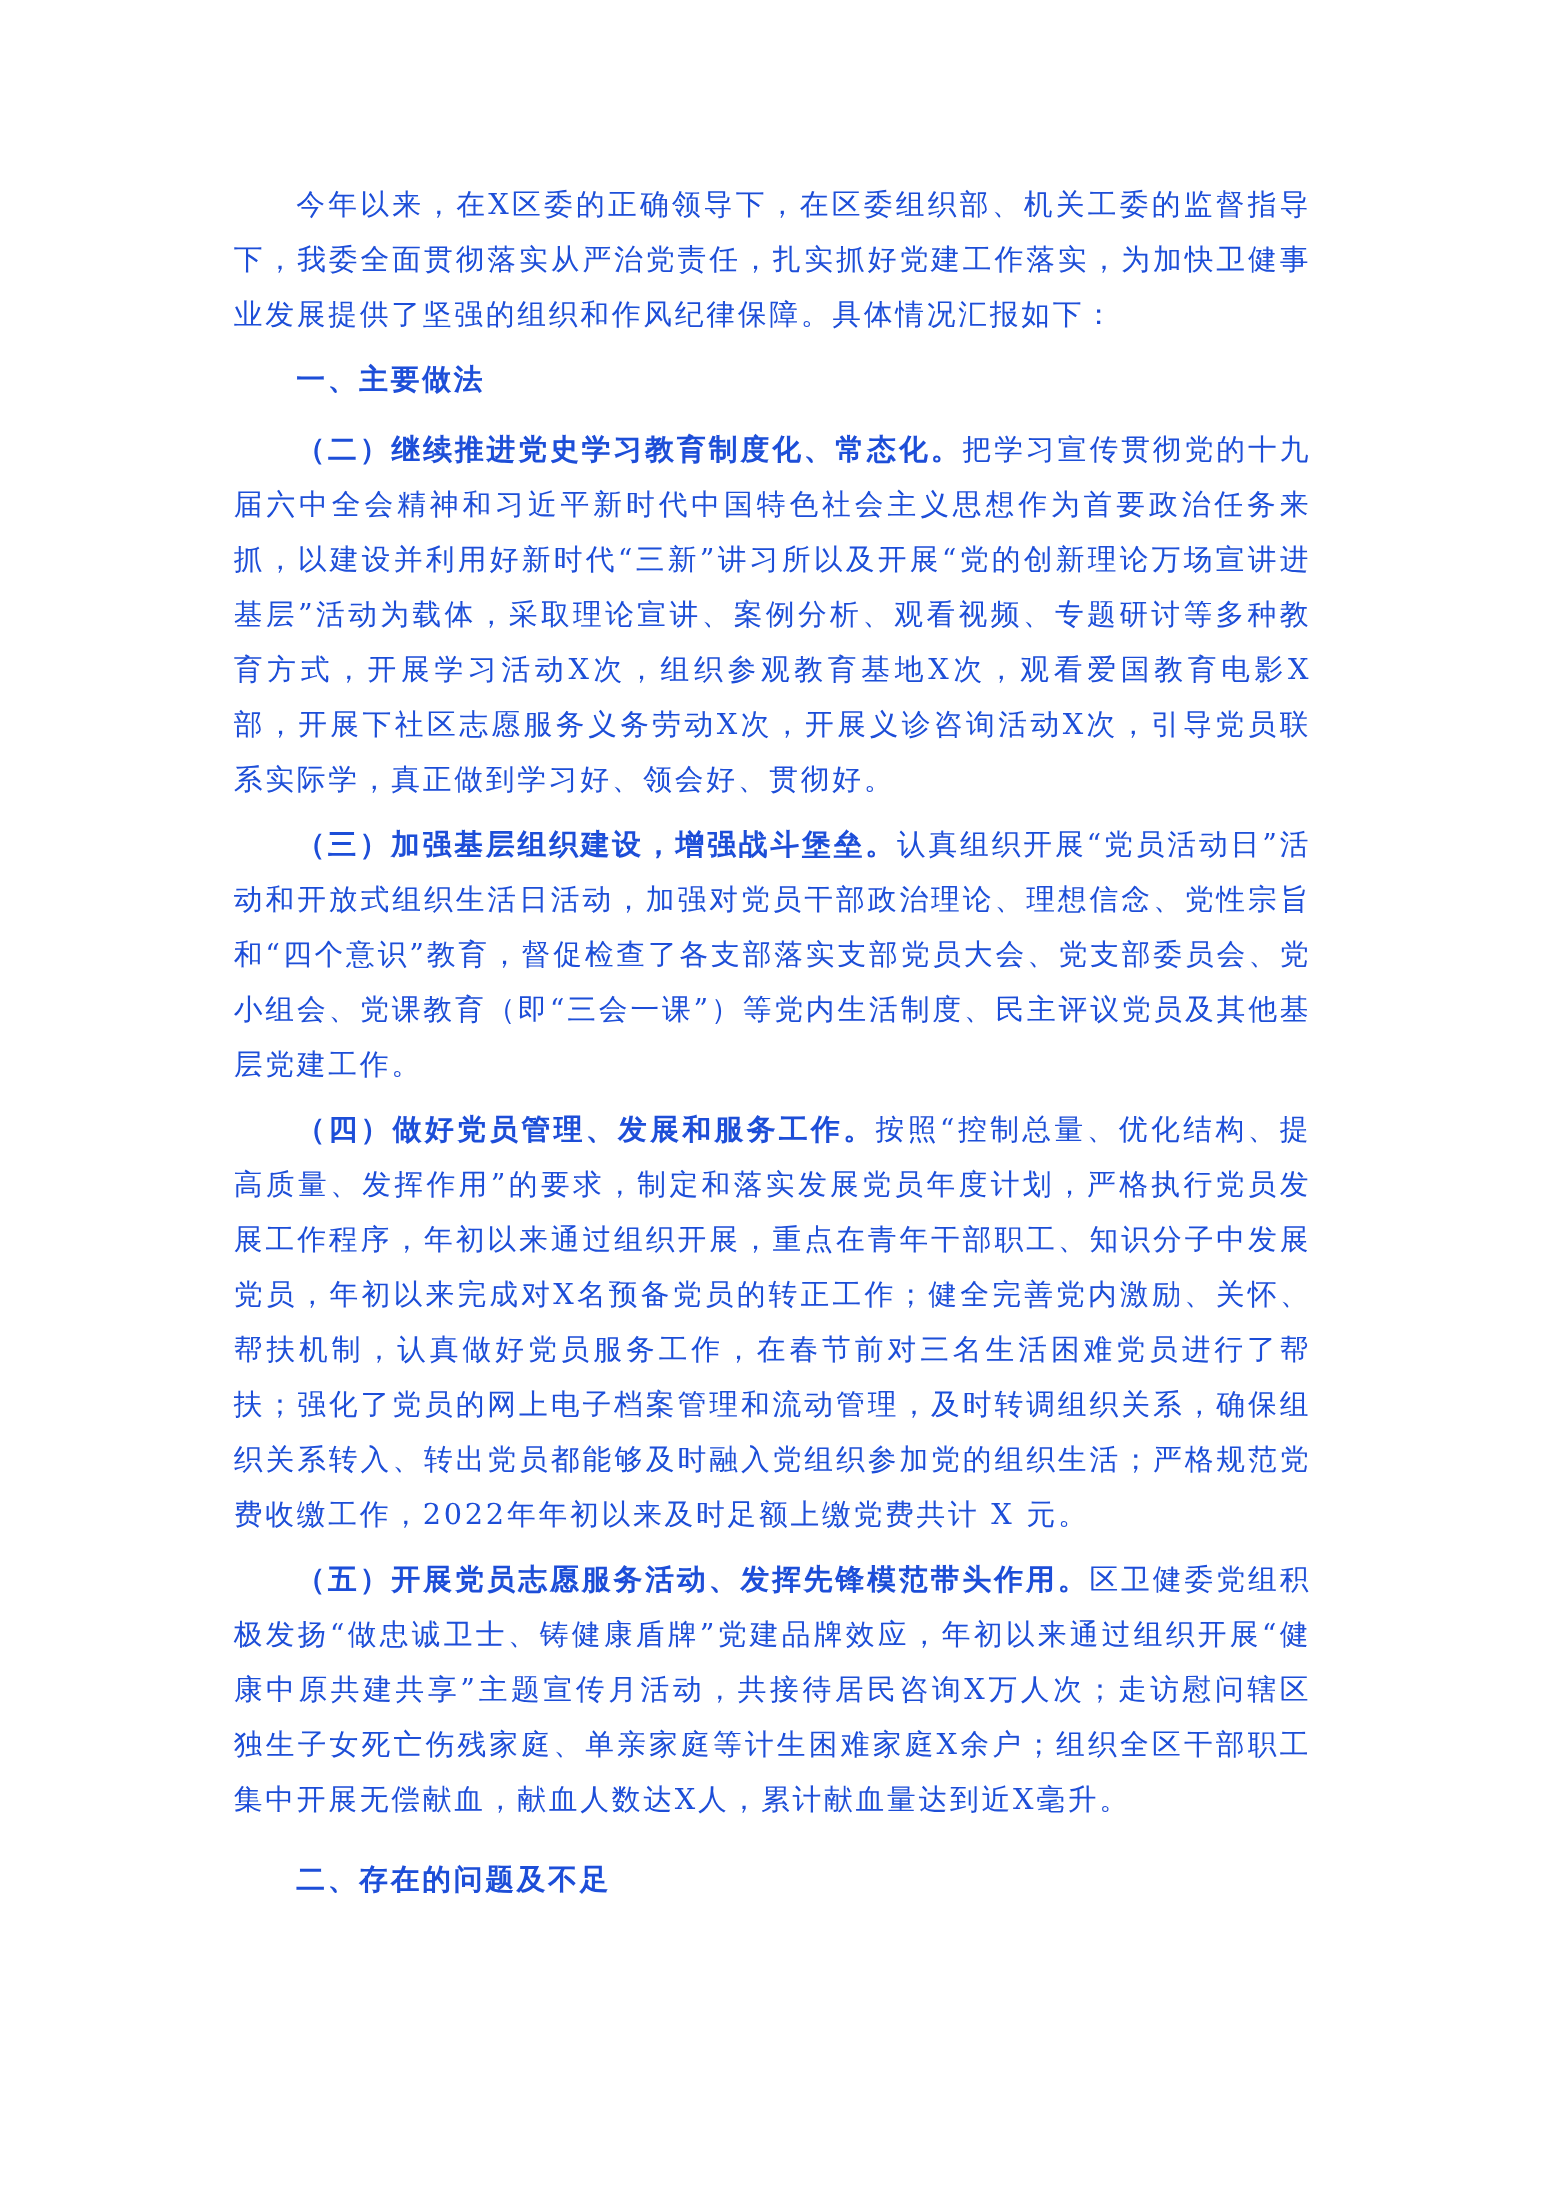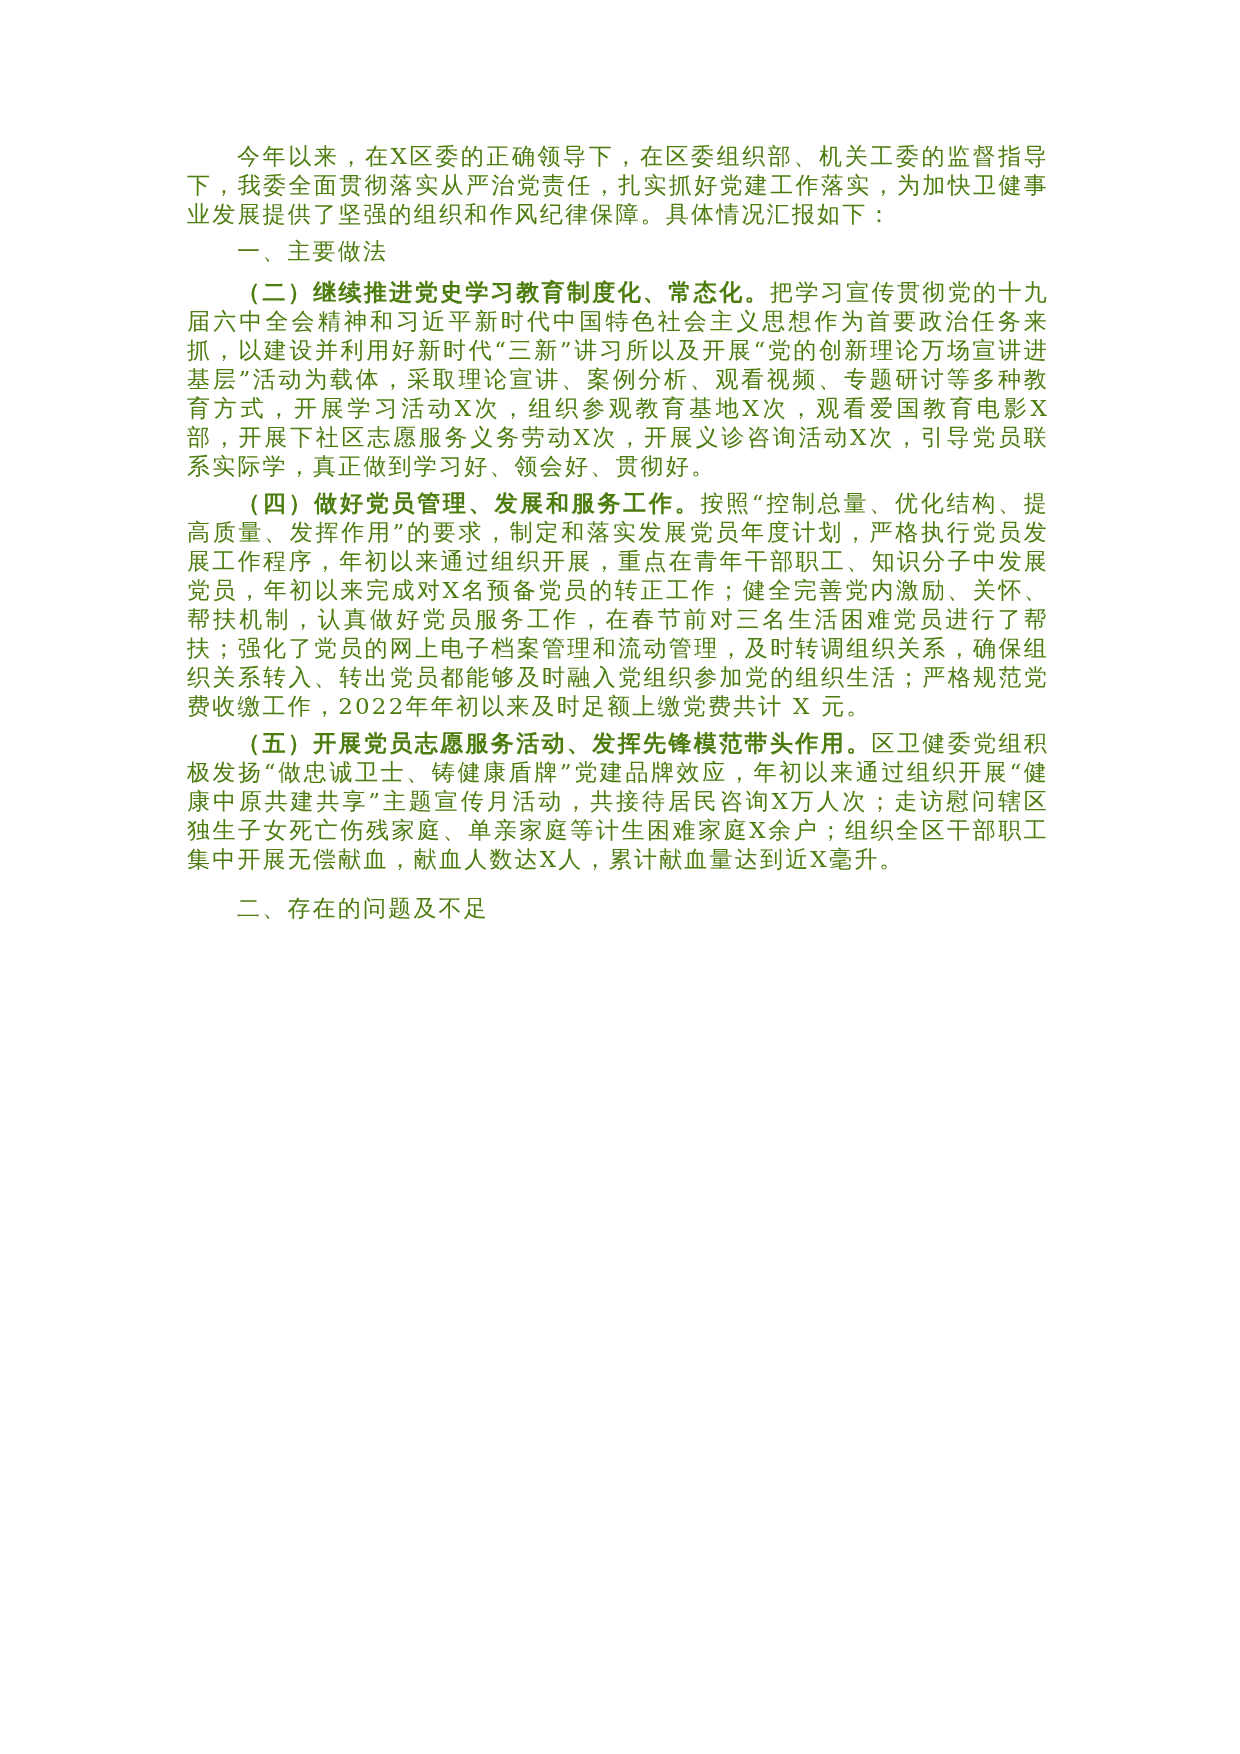--- a/index.html
+++ b/index.html
@@ -2,43 +2,44 @@
 <html><head>
   <meta charset="utf-8">
   <style>
     html, body { margin: 0; padding: 0; background: #ffffff; }
     body { width: 1240px; height: 1754px; position: relative; overflow: hidden; }
     .page {
       position: absolute;
       left: 187px;
       top: 142px;
       width: 862px;
-      color: #4d7c0f;
+      color: #1d4ed8;
       font-family: "DejaVu Serif", "Liberation Serif", serif;
       font-size: 23px;
-      line-height: 29px;
+      line-height: 44px;
       letter-spacing: 2.2px;
     }
     .para { margin: 0 0 8px 0; text-indent: 50px; text-align: justify; }
-    .heading { margin: 0 0 8px 0; text-indent: 50px; font-weight: normal; font-family: "DejaVu Sans", "Liberation Sans", sans-serif; }
+    .heading { margin: 0 0 8px 0; text-indent: 50px; font-weight: bold; font-family: "DejaVu Sans", "Liberation Sans", sans-serif; }
     .heading.h1-first { margin-top: 8px; margin-bottom: 12px; }
     .heading.sec { margin-top: 20px; margin-bottom: 14px; }
     .bold { font-weight: bold; font-family: "DejaVu Sans", "Liberation Sans", sans-serif; }
   </style>
 </head>
 <body>
 
 <div class="page">
   <p class="para">今年以来，在X区委的正确领导下，在区委组织部、机关工委的监督指导下，我委全面贯彻落实从严治党责任，扎实抓好党建工作落实，为加快卫健事业发展提供了坚强的组织和作风纪律保障。具体情况汇报如下：</p>
 
   <p class="heading h1-first">一、主要做法</p>
 
 
   <p class="para"><span class="bold">（二）继续推进党史学习教育制度化、常态化。</span><span>把学习宣传贯彻党的十九届六中全会精神和习近平新时代中国特色社会主义思想作为首要政治任务来抓，以建设并利用好新时代“三新”讲习所以及开展“党的创新理论万场宣讲进基层”活动为载体，采取理论宣讲、案例分析、观看视频、专题研讨等多种教育方式，开展学习活动X次，组织参观教育基地X次，观看爱国教育电影X部，开展下社区志愿服务义务劳动X次，开展义诊咨询活动X次，引导党员联系实际学，真正做到学习好、领会好、贯彻好。</span></p>
 
+  <p class="para"><span class="bold">（三）加强基层组织建设，增强战斗堡垒。</span><span>认真组织开展“党员活动日”活动和开放式组织生活日活动，加强对党员干部政治理论、理想信念、党性宗旨和“四个意识”教育，督促检查了各支部落实支部党员大会、党支部委员会、党小组会、党课教育（即“三会一课”）等党内生活制度、民主评议党员及其他基层党建工作。</span></p>
 
   <p class="para"><span class="bold">（四）做好党员管理、发展和服务工作。</span><span>按照“控制总量、优化结构、提高质量、发挥作用”的要求，制定和落实发展党员年度计划，严格执行党员发展工作程序，年初以来通过组织开展，重点在青年干部职工、知识分子中发展党员，年初以来完成对X名预备党员的转正工作；健全完善党内激励、关怀、帮扶机制，认真做好党员服务工作，在春节前对三名生活困难党员进行了帮扶；强化了党员的网上电子档案管理和流动管理，及时转调组织关系，确保组织关系转入、转出党员都能够及时融入党组织参加党的组织生活；严格规范党费收缴工作，2022年年初以来及时足额上缴党费共计 X 元。</span></p>
 
   <p class="para"><span class="bold">（五）开展党员志愿服务活动、发挥先锋模范带头作用。</span><span>区卫健委党组积极发扬“做忠诚卫士、铸健康盾牌”党建品牌效应，年初以来通过组织开展“健康中原共建共享”主题宣传月活动，共接待居民咨询X万人次；走访慰问辖区独生子女死亡伤残家庭、单亲家庭等计生困难家庭X余户；组织全区干部职工集中开展无偿献血，献血人数达X人，累计献血量达到近X毫升。</span></p>
 
   <p class="heading sec">二、存在的问题及不足</p>
 
 
 </div>
 

